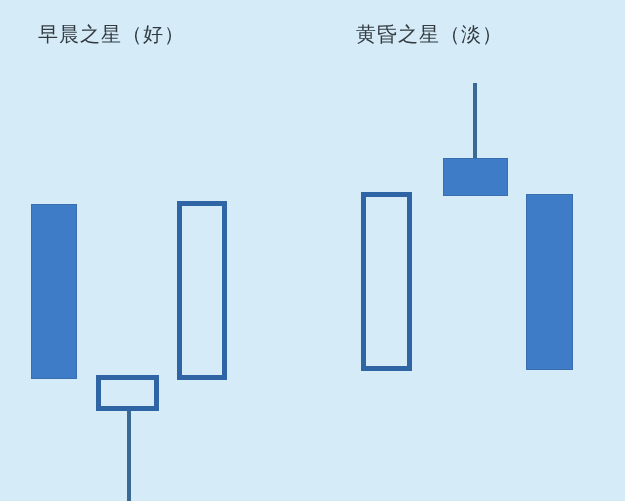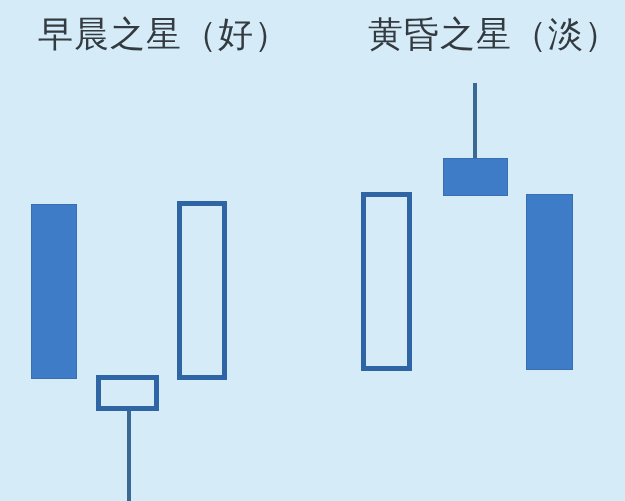--- a/index.html
+++ b/index.html
@@ -4,34 +4,34 @@
 <style>
   html, body { margin:0; padding:0; }
   body {
     width:625px; height:501px; overflow:hidden;
     background:#d5ecf8;
     position:relative;
     font-family:"DejaVu Sans", sans-serif;
   }
   .title {
     position:absolute; top:14px;
-    font-size:35px; color:#333a40;
+    font-size:20px; color:#333a40;
     letter-spacing:1px; white-space:nowrap;
     line-height:40px;
   }
   .candle { position:absolute; box-sizing:border-box; }
   .filled { background:#3f7cc8; border:1px solid #3a6faf; }
   .hollow { background:transparent; border:5px solid #2f65a4; }
   .wick { position:absolute; background:#3a6a93; width:4px; }
 </style>
 </head>
 <body>
 
 <div class="title" style="left:38px;">早晨之星（好）</div>
-<div class="title" style="left:368px;">黄昏之星（淡）</div>
+<div class="title" style="left:356px;">黄昏之星（淡）</div>
 
 <div>
   <div class="candle filled" style="left:31px;top:204px;width:46px;height:175px;"></div>
   <div class="candle hollow" style="left:96px;top:375px;width:63px;height:36px;"></div>
   <div class="wick" style="left:127px;top:411px;height:90px;"></div>
   <div class="candle hollow" style="left:177px;top:201px;width:50px;height:179px;"></div>
 </div>
 
 <div>
   <div class="candle hollow" style="left:361px;top:192px;width:51px;height:179px;"></div>

